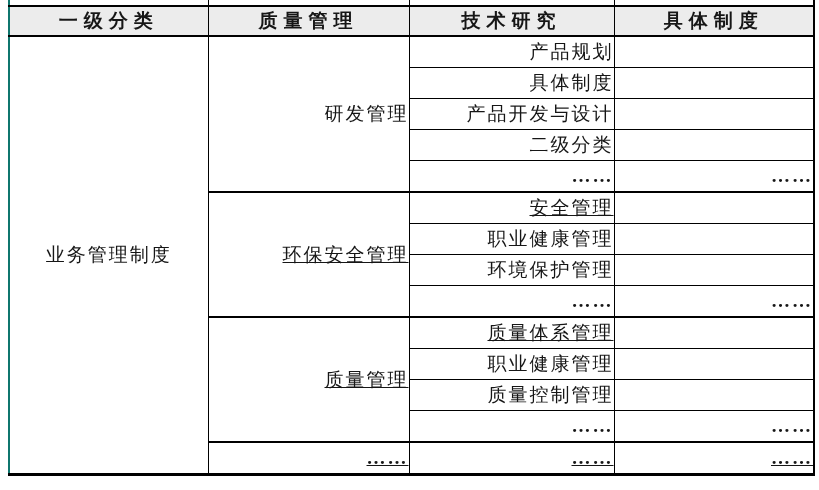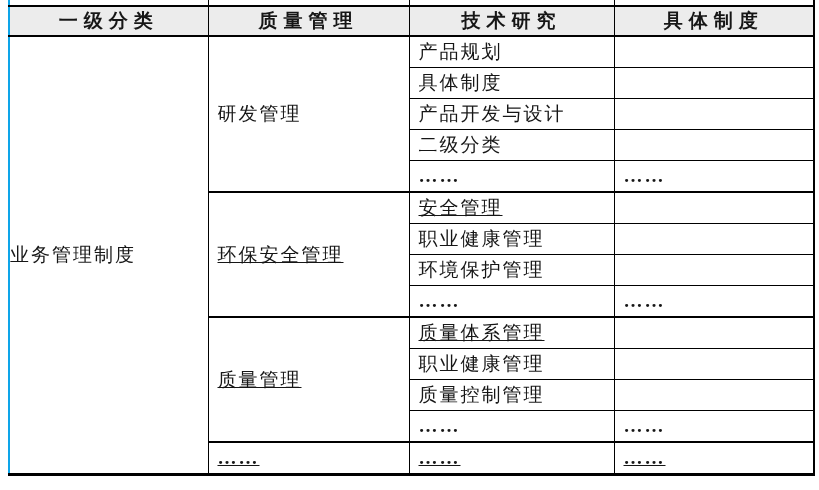--- a/index.html
+++ b/index.html
@@ -5,21 +5,21 @@
   html,body{
     margin:0;padding:0;background:#ffffff;
     width:819px;height:490px;overflow:hidden;
     font-family:"Liberation Serif","DejaVu Serif",serif;
   }
   .doc-table{
     position:absolute;left:8px;top:0;
     width:805px;
     border-collapse:collapse;table-layout:fixed;
     color:#161616;
-    border-left:2px solid #0ea5e9;
+    border-left:2px solid #0f766e;
     border-right:2px solid #000;
     border-bottom:3px solid #000;
     border-top:none;
   }
   .doc-table td,.doc-table th{
     border:1px solid #000;
     padding:0;
     overflow:hidden;
     white-space:nowrap;
   }
@@ -41,22 +41,22 @@
     border-top:2px solid #000;
     border-bottom:2px solid #000;
   }
   
   .doc-table tbody td{
     height:30px;
     font-size:19px;
     letter-spacing:2px;
     vertical-align:middle;
   }
-  td.c1{}
-  td.c2,td.c3,td.c4{text-align:left;padding-left:9px;}
+  td.c1{text-align:center;}
+  td.c2,td.c3,td.c4{text-align:right;padding-left:2px;}
   
   tr.group-start td{border-top:2px solid #000;text-decoration:underline;}
   
   td.dots{font-weight:bold;letter-spacing:1px;}
 </style>
 </head>
 <body>
 
 <table class="doc-table">
   <colgroup>

